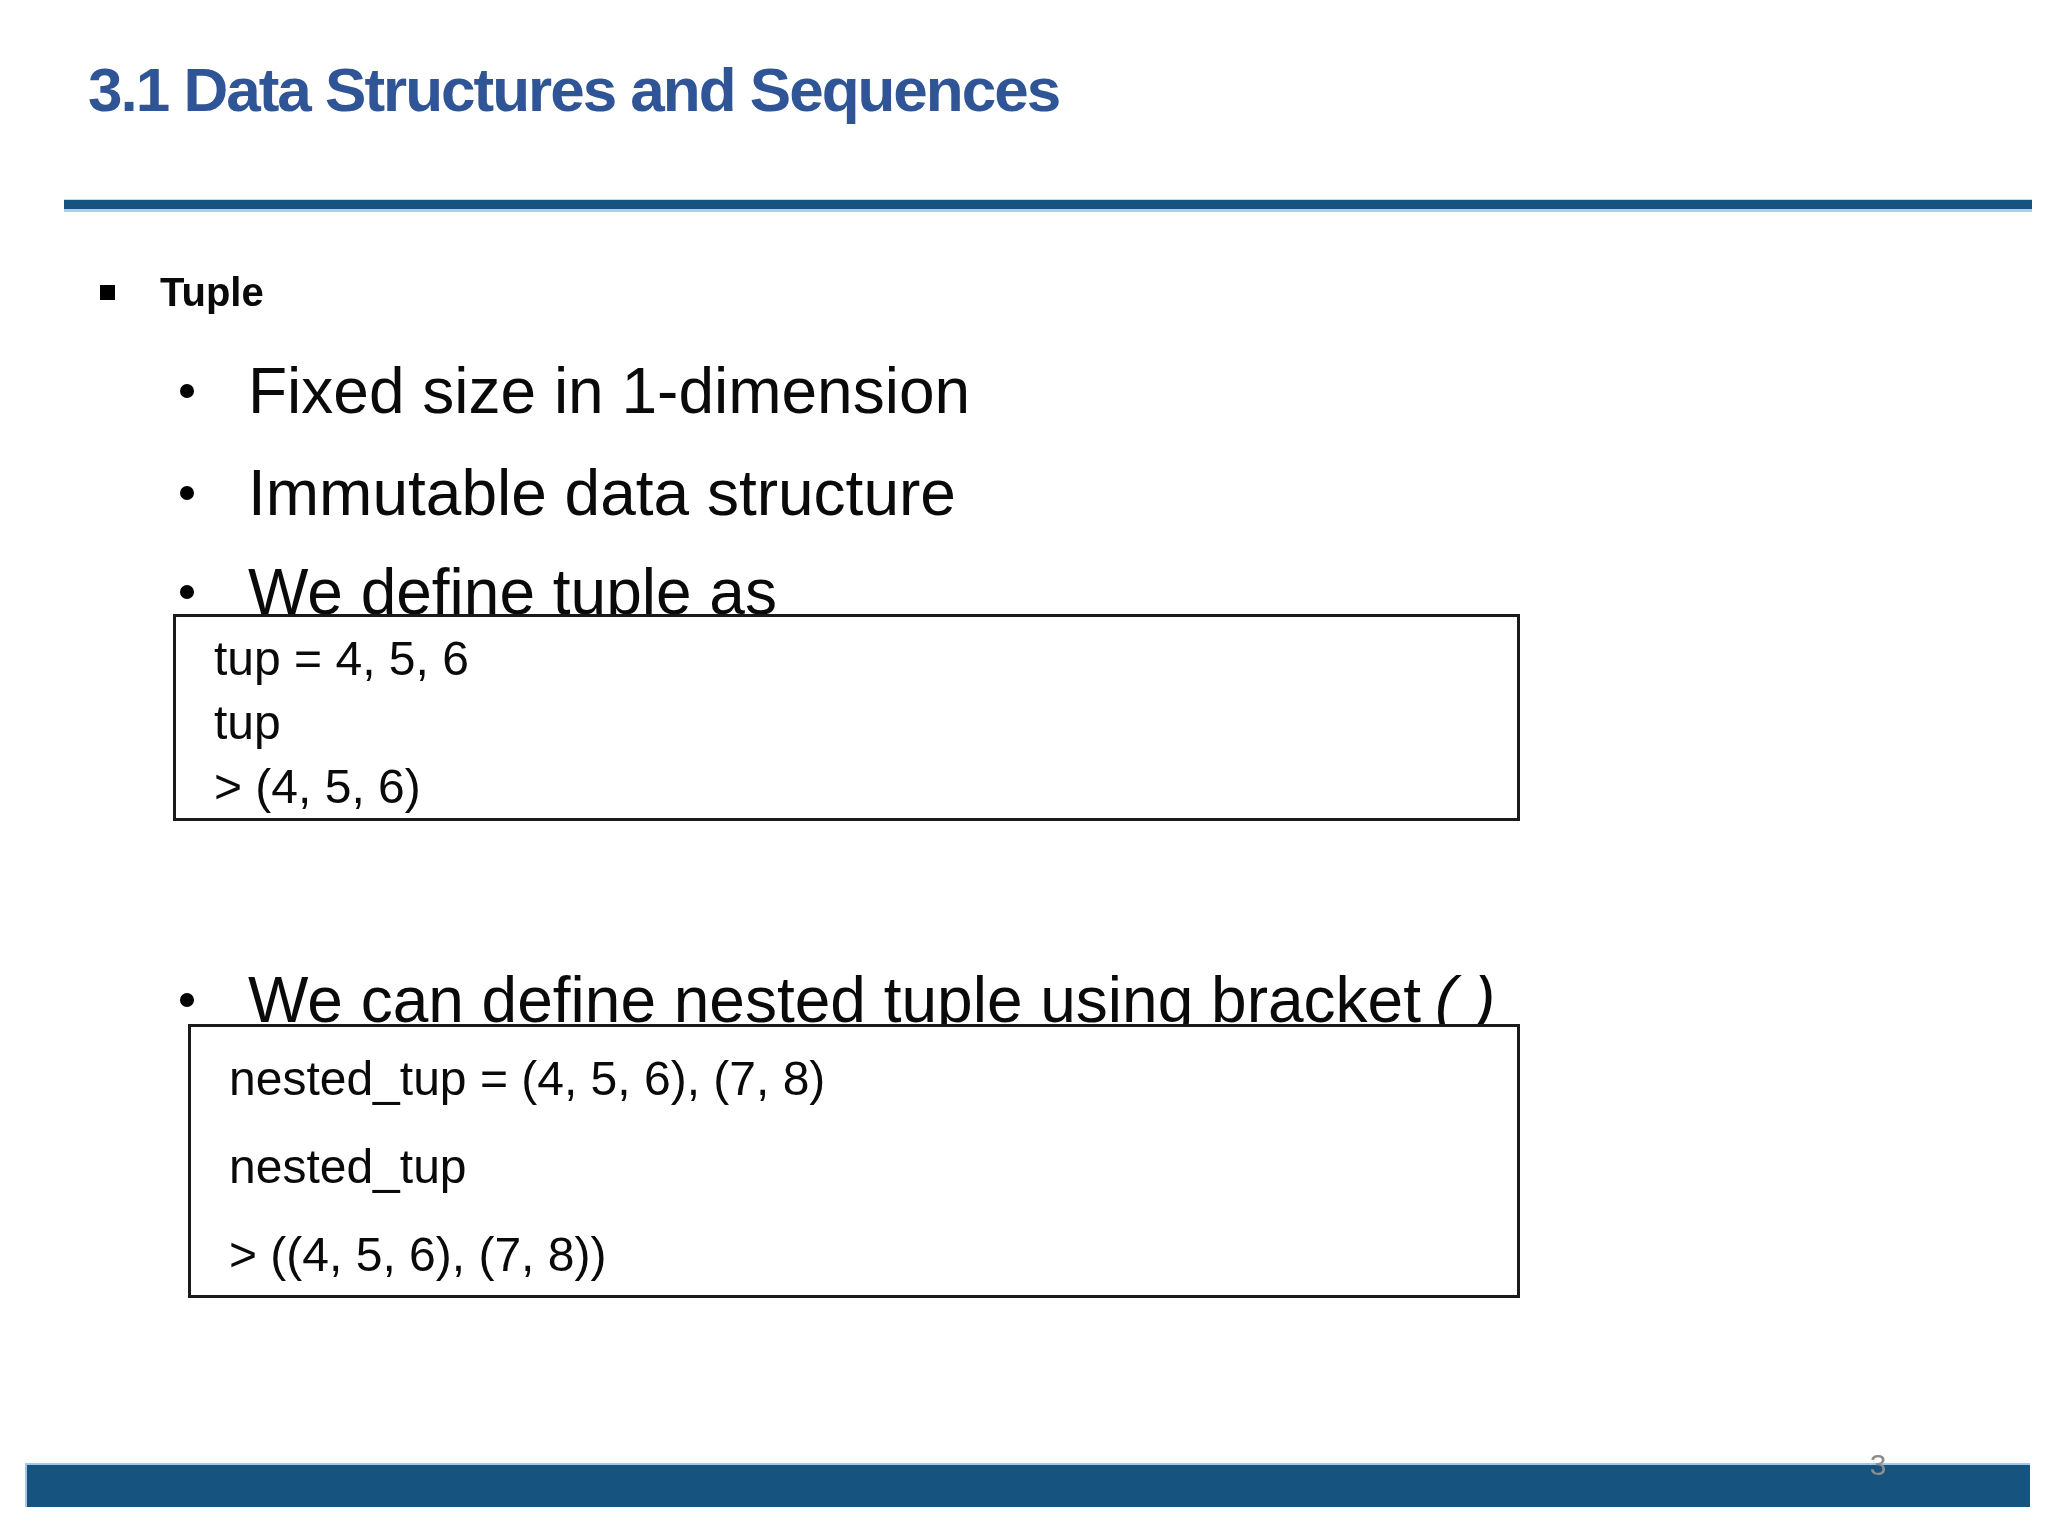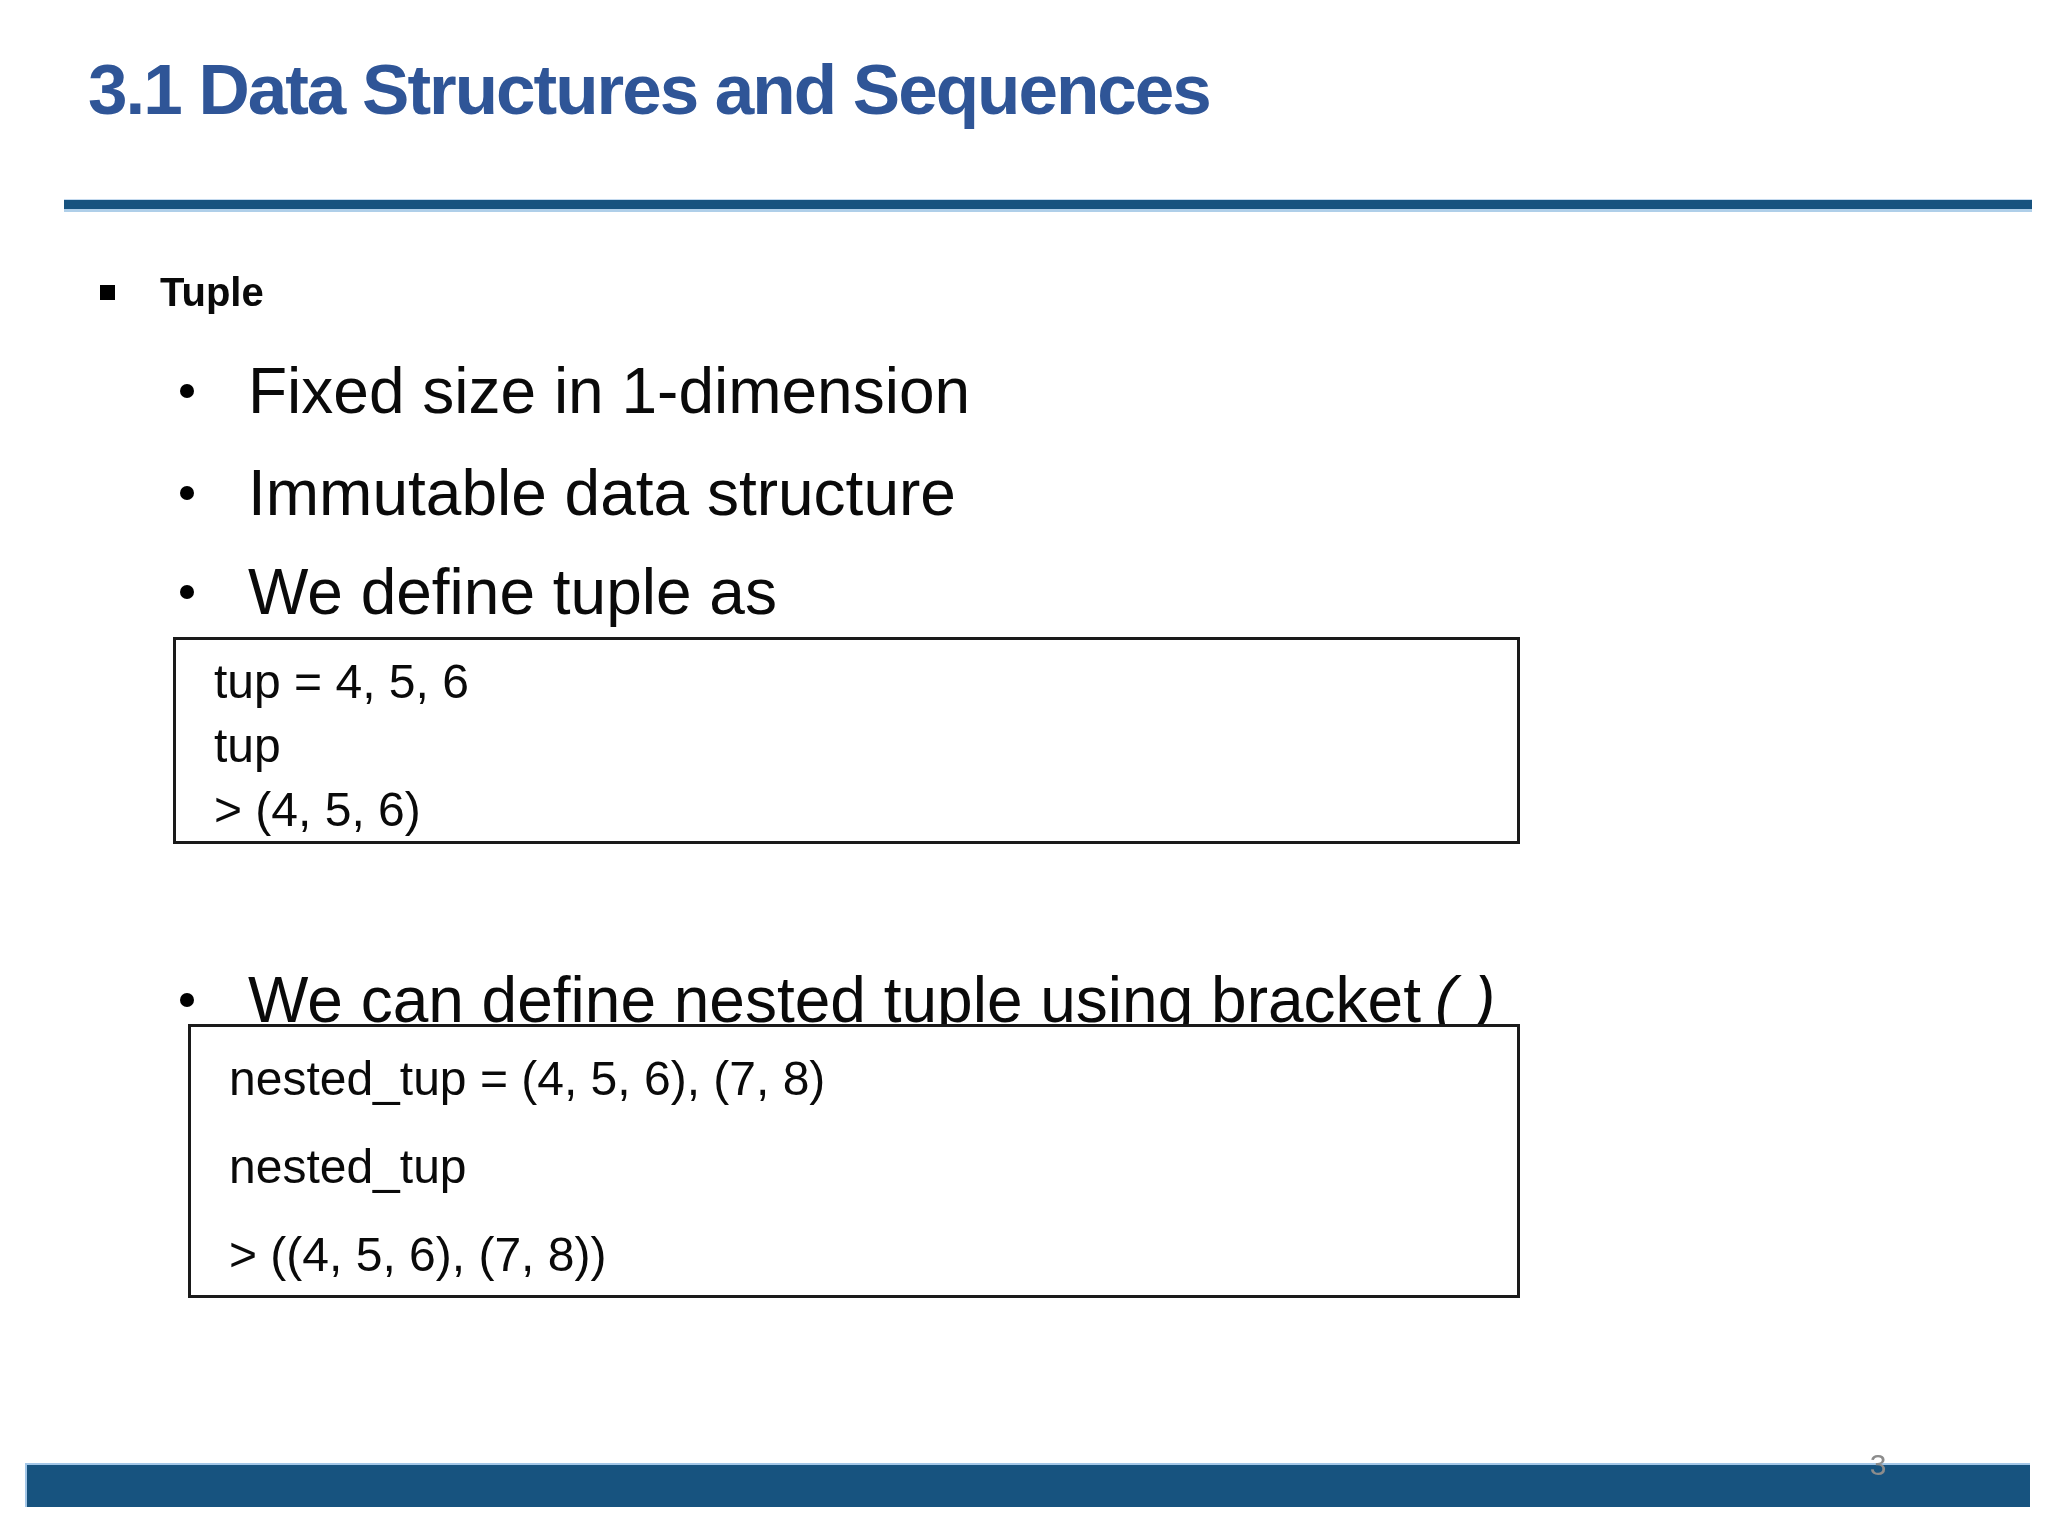--- a/index.html
+++ b/index.html
@@ -16,21 +16,21 @@
     font-family: "Liberation Sans", sans-serif;
     color: #0a0a0a;
   }
 
   
   .title {
     position: absolute;
     left: 88px;
     top: 40px;
     margin: 0;
-    font-size: 71px;
+    font-size: 62px;
     line-height: 100px;
     font-weight: bold;
     letter-spacing: -2px;
     color: #2F5597;
     white-space: nowrap;
   }
 
   
   .rule {
     position: absolute;
@@ -102,21 +102,21 @@
     border: 3px solid #1A1A1A;
     background: #ffffff;
     font-size: 48px;
   }
   .codebox .codeline {
     padding-left: 38px;
     white-space: pre;
   }
   .box1 {
     left: 173px;
-    top: 637px;
+    top: 614px;
     width: 1347px;
     height: 207px;
     padding-top: 10px;
   }
   .box1 .codeline { line-height: 64px; }
   .box2 {
     left: 188px;
     top: 1024px;
     width: 1332px;
     height: 274px;

